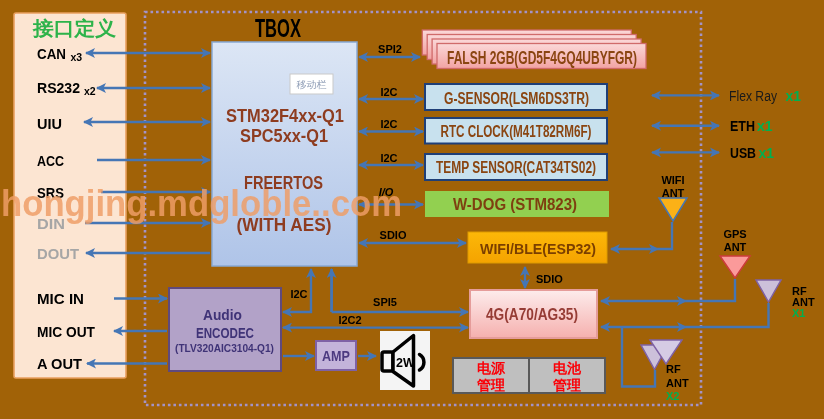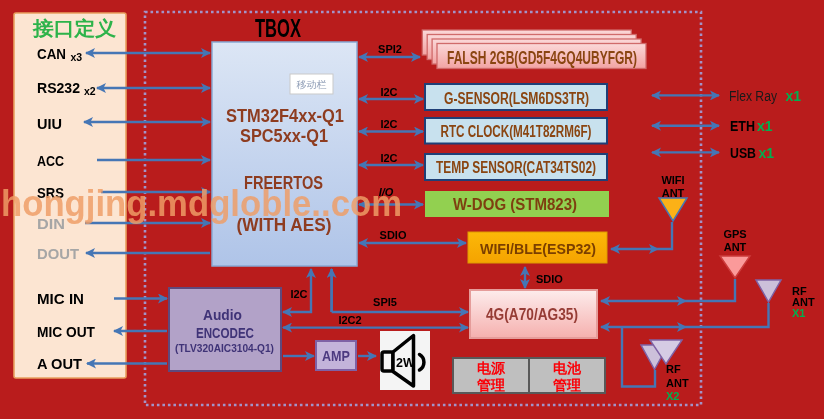--- a/index.html
+++ b/index.html
@@ -1,16 +1,16 @@
 <!DOCTYPE html>
 <html><head>
 <meta charset="utf-8">
 <style>
   html,body{margin:0;padding:0;background:#ffffff;}
-  #stage{position:relative;width:824px;height:419px;background:#b91c1c;overflow:hidden;}
+  #stage{position:relative;width:824px;height:419px;background:#a16207;overflow:hidden;}
   svg{position:absolute;left:0;top:0;}
   text{font-family:"Liberation Sans",sans-serif;}
   .lbl{font-weight:bold;fill:#000000;}
 </style>
 </head>
 <body>
 <div id="stage">
 <svg width="824" height="419" viewBox="0 0 824 419">
   <defs>
     <linearGradient id="gBlue" x1="0" y1="0" x2="0" y2="1">

